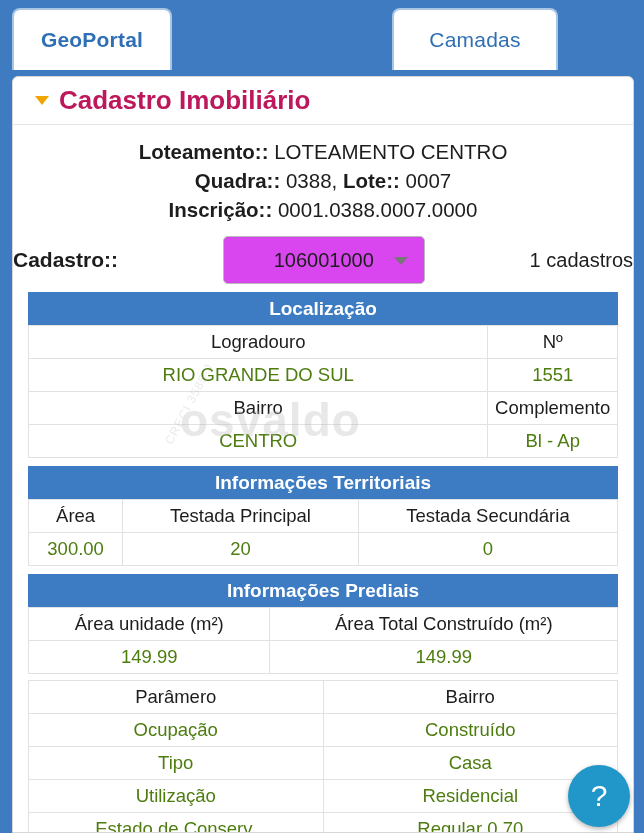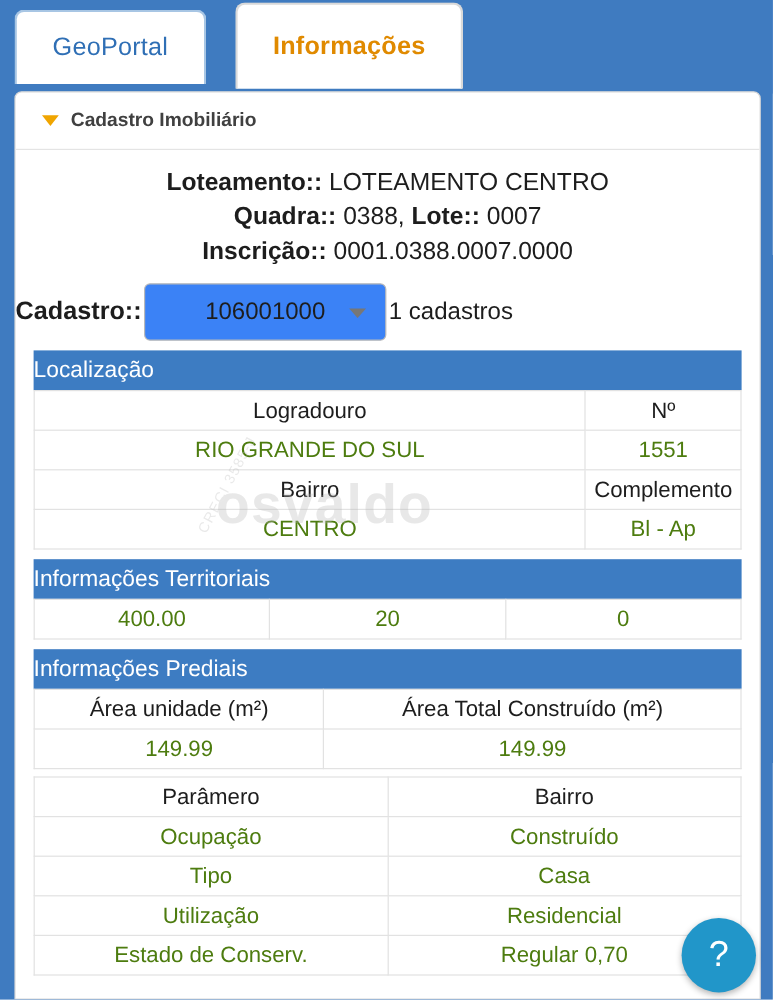--- a/index.html
+++ b/index.html
@@ -32,21 +32,21 @@
     border-bottom: none;
     border-radius: 8px 8px 0 0;
     display: flex;
     align-items: center;
     justify-content: center;
     box-sizing: border-box;
     font-size: 21px;
     color: #2f6fb5;
     letter-spacing: 0.2px;
   }
-  .tab.t1 { left: 12px; width: 160px; }
+  .tab.t1 { left: 12px; width: 160px; font-weight: bold; }
   .tab.t2 {
     left: 196px;
     width: 190px;
     top: 2px;
     height: 72px;
     color: #e08a00;
     font-weight: bold;
     border-color: #d9d9d9;
     z-index: 3;
   }
@@ -75,55 +75,55 @@
     box-sizing: border-box;
   }
   .caret {
     width: 0; height: 0;
     border-left: 7px solid transparent;
     border-right: 7px solid transparent;
     border-top: 9px solid #f0a500;
     margin-right: 10px;
   }
   .panel-title {
-    color: #404040;
-    font-size: 16px;
+    color: #be185d;
+    font-size: 26px;
     font-weight: bold;
   }
 
   
   .head-block {
     padding-top: 12px;
     text-align: center;
     color: #1d1d1d;
     font-size: 20.5px;
     line-height: 29px;
   }
   .head-block .row { white-space: nowrap; }
   .head-block b { font-weight: bold; }
 
   
   .cadastro-row {
     margin-top: 12px;
     display: flex;
     align-items: center;
-    justify-content: flex-start;
+    justify-content: space-between;
     gap: 2px;
   }
   .cadastro-label {
     font-size: 21px;
     font-weight: bold;
     color: #1d1d1d;
   }
   .select {
     width: 200px;
     height: 46px;
     border: 1px solid #b9b9b9;
     border-radius: 5px;
-    background: #3b82f6;
+    background: #d946ef;
     display: flex;
     align-items: center;
     justify-content: center;
     position: relative;
     font-size: 20px;
     color: #1d1d1d;
   }
   .select .arrow {
     position: absolute;
     right: 16px;
@@ -155,25 +155,25 @@
     padding: 0 4px;
     box-sizing: border-box;
   }
   .tbl td.hdr {
     font-weight: normal;
     color: #1d1d1d;
   }
   .bluebar {
     background: #3d7cc2;
     color: #ffffff;
-    font-weight: normal;
+    font-weight: bold;
     font-size: 19px;
     height: 33px;
     line-height: 33px;
-    text-align: left;
+    text-align: center;
     width: 590px;
     margin: 8px auto 0 auto;
     box-sizing: border-box;
   }
   .spacer6 { height: 6px; }
 
   
   .watermark {
     position: absolute;
     left: 150px;
@@ -221,22 +221,22 @@
     box-shadow: 0 2px 5px rgba(0,0,0,0.3);
   }
 </style>
 </head>
 <body>
 
 <div class="tabbar">
   <div class="tab t1">
     <span>GeoPortal</span>
   </div>
-  <div class="tab t2">
-    <span>Informações</span>
+  <div class="tab t3">
+    <span>Camadas</span>
   </div>
 </div>
 
 <div class="panel">
 
   <div class="panel-header">
     <span class="caret"></span>
     <span class="panel-title">Cadastro Imobiliário</span>
   </div>
 
@@ -284,22 +284,27 @@
     <tr>
       <td>CENTRO</td>
       <td>Bl - Ap</td>
     </tr>
   </tbody>
     </table>
 
   <div class="bluebar">Informações Territoriais</div>
   <table class="tbl">
     <tbody>
-    <tr>
-      <td>400.00</td>
+        <tr>
+      <td class="hdr" style="width:16%">Área</td>
+      <td class="hdr" style="width:40%">Testada Principal</td>
+      <td class="hdr" style="width:44%">Testada Secundária</td>
+    </tr>
+    <tr>
+      <td>300.00</td>
       <td>20</td>
       <td>0</td>
     </tr>
   </tbody>
     </table>
 
   <div class="bluebar">Informações Prediais</div>
   <table class="tbl">
     <tbody>
         <tr>

